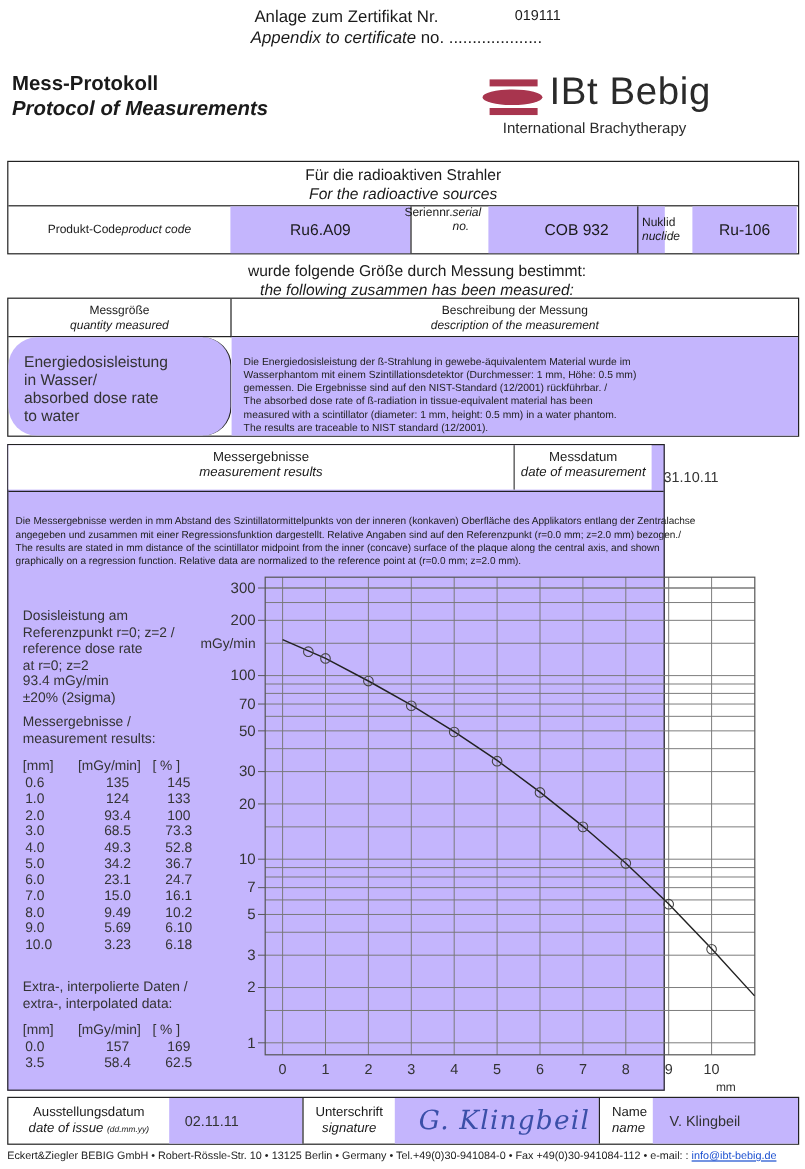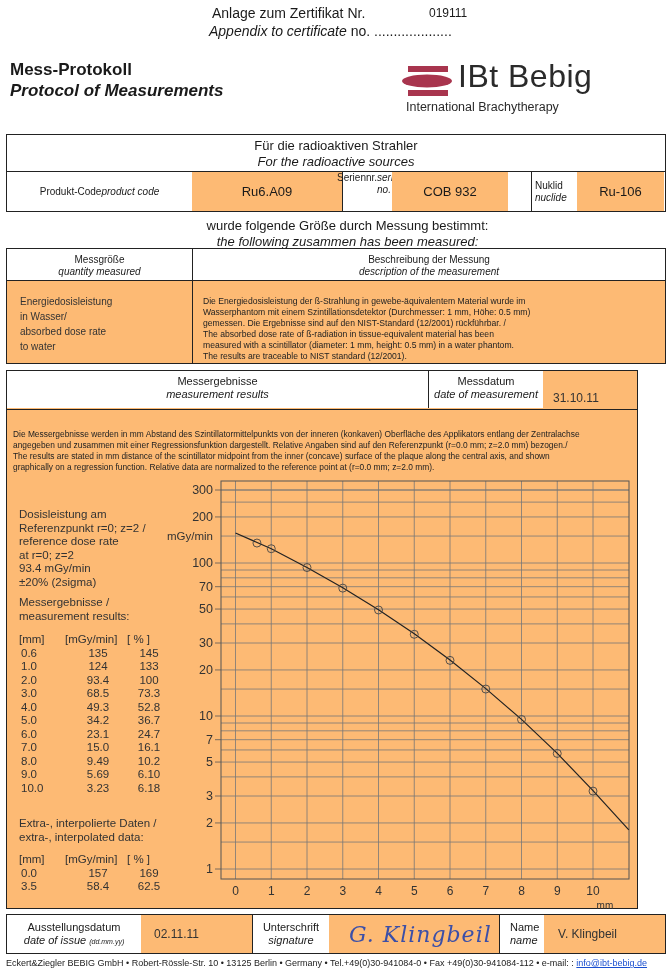--- a/index.html
+++ b/index.html
@@ -1,43 +1,43 @@
 <!DOCTYPE html>
 <html><head>
 <meta charset="utf-8">
 <style>
   html,body{margin:0;padding:0;background:#ffffff;}
   body{width:671px;height:974px;position:relative;overflow:hidden;font-family:"Liberation Sans",sans-serif;color:#1a1a1a;}
   .abs{position:absolute;}
-  .pink{background:#fdba74;}
+  .pink{background:#c4b5fd;}
   .bx{border:1.5px solid #222;box-sizing:border-box;}
   .it{font-style:italic;}
   .c{text-align:center;}
   .hdr1{left:0;width:671px;top:5px;font-size:14px;}
   .hdr1 .lbl{position:absolute;left:212px;top:0;}
   .hdr1 .num{position:absolute;left:429px;top:1px;font-size:12px;}
   .hdr1 .lbl2{position:absolute;left:209px;top:18px;}
   .title{left:10px;top:59px;font-size:17px;font-weight:bold;line-height:21px;}
   .logo{left:402px;top:62px;width:210px;height:56px;}
   .logo .bars{position:absolute;left:0;top:4px;width:54px;height:30px;}
   .logo .name{position:absolute;left:56px;top:-4px;font-size:32px;letter-spacing:0.5px;color:#2a2a2a;}
-  .logo .sub{position:absolute;left:4px;top:38px;font-size:12.5px;color:#2a2a2a;}
+  .logo .sub{position:absolute;left:17px;top:38px;font-size:12.5px;color:#2a2a2a;}
   
   .src{left:6px;top:134px;width:660px;height:78px;}
   .src .top{position:absolute;left:0;top:0;width:100%;height:37px;border-bottom:1.5px solid #222;font-size:13px;line-height:16px;padding-top:3px;box-sizing:border-box;}
   .cell{position:absolute;top:37px;height:39px;box-sizing:border-box;display:flex;align-items:center;justify-content:center;}
   .small{font-size:10px;line-height:12px;}
   .val{font-size:13px;}
   .mid{left:0;width:671px;top:218px;font-size:13px;line-height:16px;padding-left:12px;}
   
   .qty{left:6px;top:248px;width:660px;height:116px;}
   .q-head{position:absolute;top:0;height:32px;border-bottom:1.5px solid #222;font-size:10px;line-height:12px;padding-top:5px;box-sizing:border-box;}
   .q-body{position:absolute;top:32px;height:82px;box-sizing:border-box;}
   
-  .res{left:6px;top:370px;width:632px;height:539px;}
+  .res{left:6px;top:370px;width:548px;height:539px;}
   .res-head{position:absolute;left:0;top:0;height:39px;border-bottom:1.5px solid #222;width:100%;box-sizing:border-box;}
   .note{position:absolute;left:6px;top:58px;width:650px;font-size:8.4px;line-height:11px;color:#222;}
   .left-txt{position:absolute;left:12px;font-size:11.5px;line-height:13.5px;color:#333;}
   .tbl{position:absolute;left:12px;font-size:11.5px;line-height:13.5px;color:#333;}
   .tbl .r{display:flex;}
   .tbl .r span{display:inline-block;}
   .tbl .c1{width:46px;padding-left:2px;}
   .tbl .c2{width:62px;text-align:center;}
   .tbl .c3{width:40px;text-align:center;}
   .chart{left:0;top:0;}
@@ -78,21 +78,21 @@
   </div>
   <div class="cell small c" style="left:0;width:185px;flex-direction:row;">
     <div>Produkt-Code</div>
     <div class="it">product code</div>
   </div>
   <div class="cell pink val" style="left:185px;width:150px;">Ru6.A09</div>
   <div class="cell small" style="left:335px;width:50px;flex-direction:row;align-items:flex-start;padding-left:3px;border-left:1px solid #222;">
     <div>Seriennr.</div>
     <div class="it">serial no.</div>
   </div>
-  <div class="cell pink val" style="left:385px;width:116px;text-align:center;">COB 932</div>
+  <div class="cell pink val" style="left:400px;width:147px;text-align:center;">COB 932</div>
   <div class="cell small" style="left:524px;width:46px;flex-direction:column;align-items:flex-start;padding-left:3px;border-left:1px solid #222;">
     <div>Nuklid</div>
     <div class="it">nuclide</div>
   </div>
   <div class="cell pink val" style="left:570px;width:87px;">Ru-106</div>
 </div>
 
 <div class="abs mid c">
   <div>wurde folgende Größe durch Messung bestimmt:</div>
   <div class="it">the following zusammen has been measured:</div>
@@ -100,21 +100,21 @@
 
 <div class="abs bx qty">
   <div class="q-head c" style="left:0;width:186px;border-right:1.5px solid #222;">
     <div>Messgröße</div>
     <div class="it">quantity measured</div>
   </div>
   <div class="q-head c" style="left:186px;width:472px;">
     <div>Beschreibung der Messung</div>
     <div class="it">description of the measurement</div>
   </div>
-  <div class="q-body pink" style="left:0;width:186px;border-right:1.5px solid #222;padding:13px 0 0 13px;font-size:10px;line-height:15px;color:#333;">
+  <div class="q-body pink" style="left:0;width:186px;border-right:1.5px solid #222;padding:13px 0 0 13px;font-size:13px;line-height:15px;color:#333;border-radius:24px;">
     <div>Energiedosisleistung</div>
     <div>in Wasser/</div>
     <div>absorbed dose rate</div>
     <div>to water</div>
   </div>
   <div class="q-body pink" style="left:186px;width:472px;padding:15px 0 0 10px;font-size:8.6px;line-height:11px;color:#222;">
     <div>Die Energiedosisleistung der ß-Strahlung in gewebe-äquivalentem Material wurde im</div>
     <div>Wasserphantom mit einem Szintillationsdetektor (Durchmesser: 1 mm, Höhe: 0.5 mm)</div>
     <div>gemessen. Die Ergebnisse sind auf den NIST-Standard (12/2001) rückführbar. /</div>
     <div>The absorbed dose rate of ß-radiation in tissue-equivalent material has been</div>

